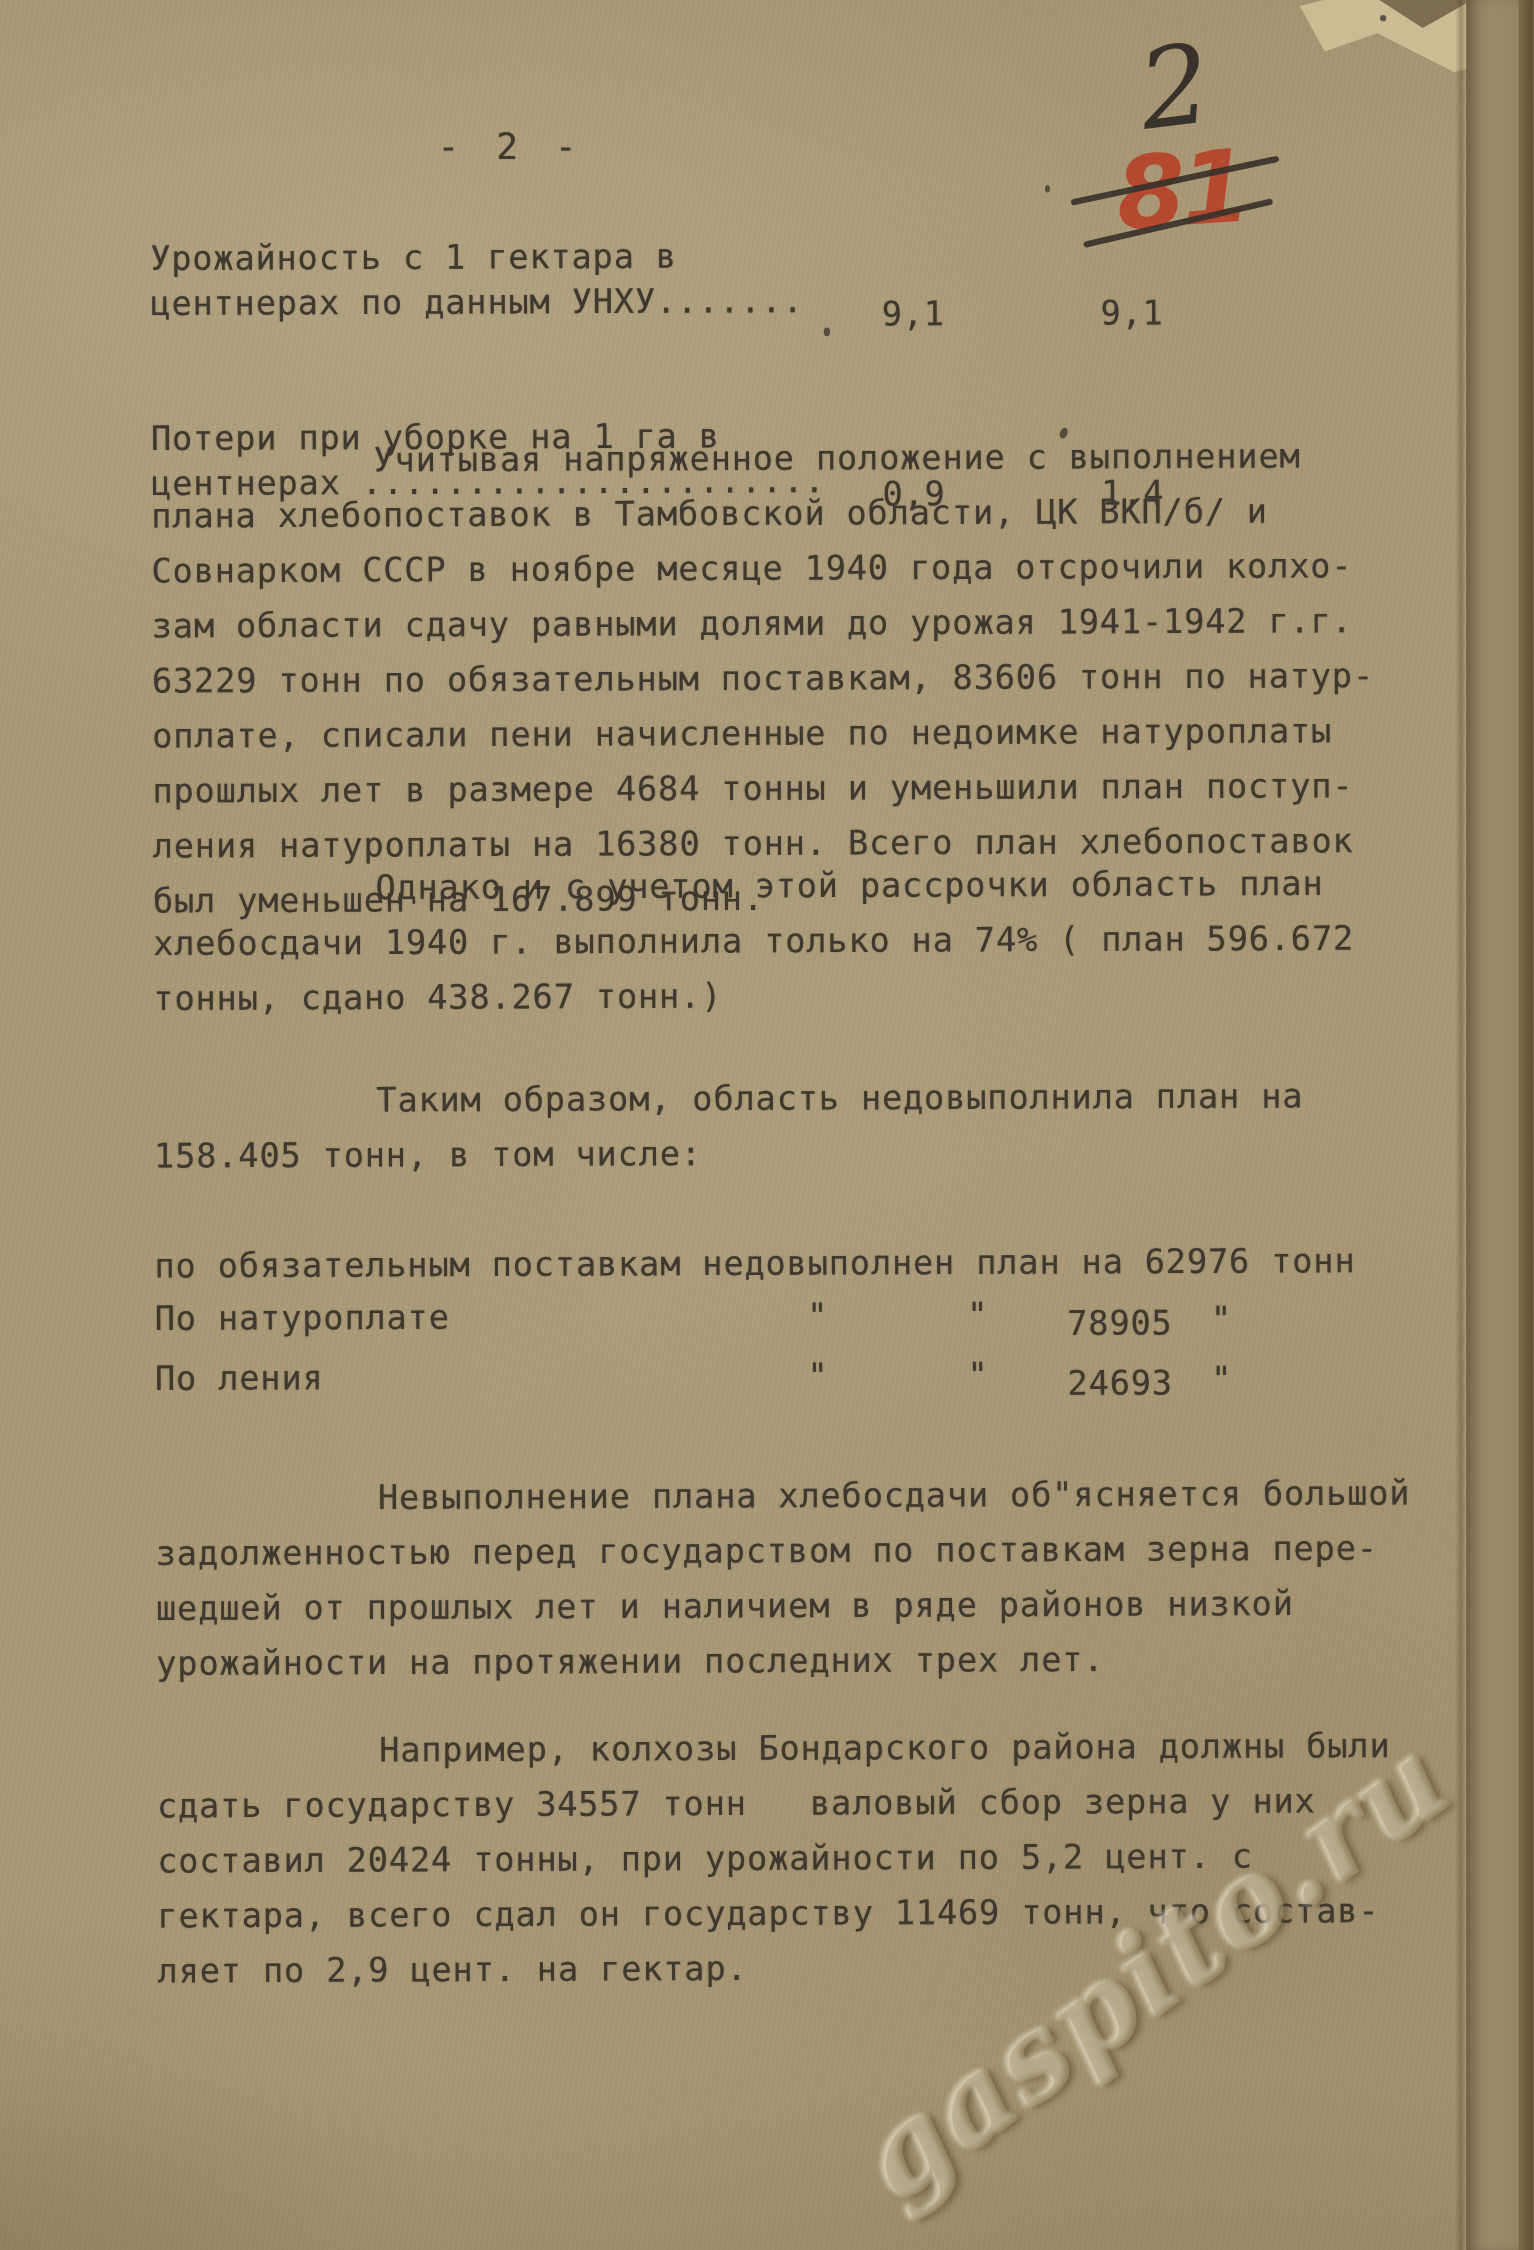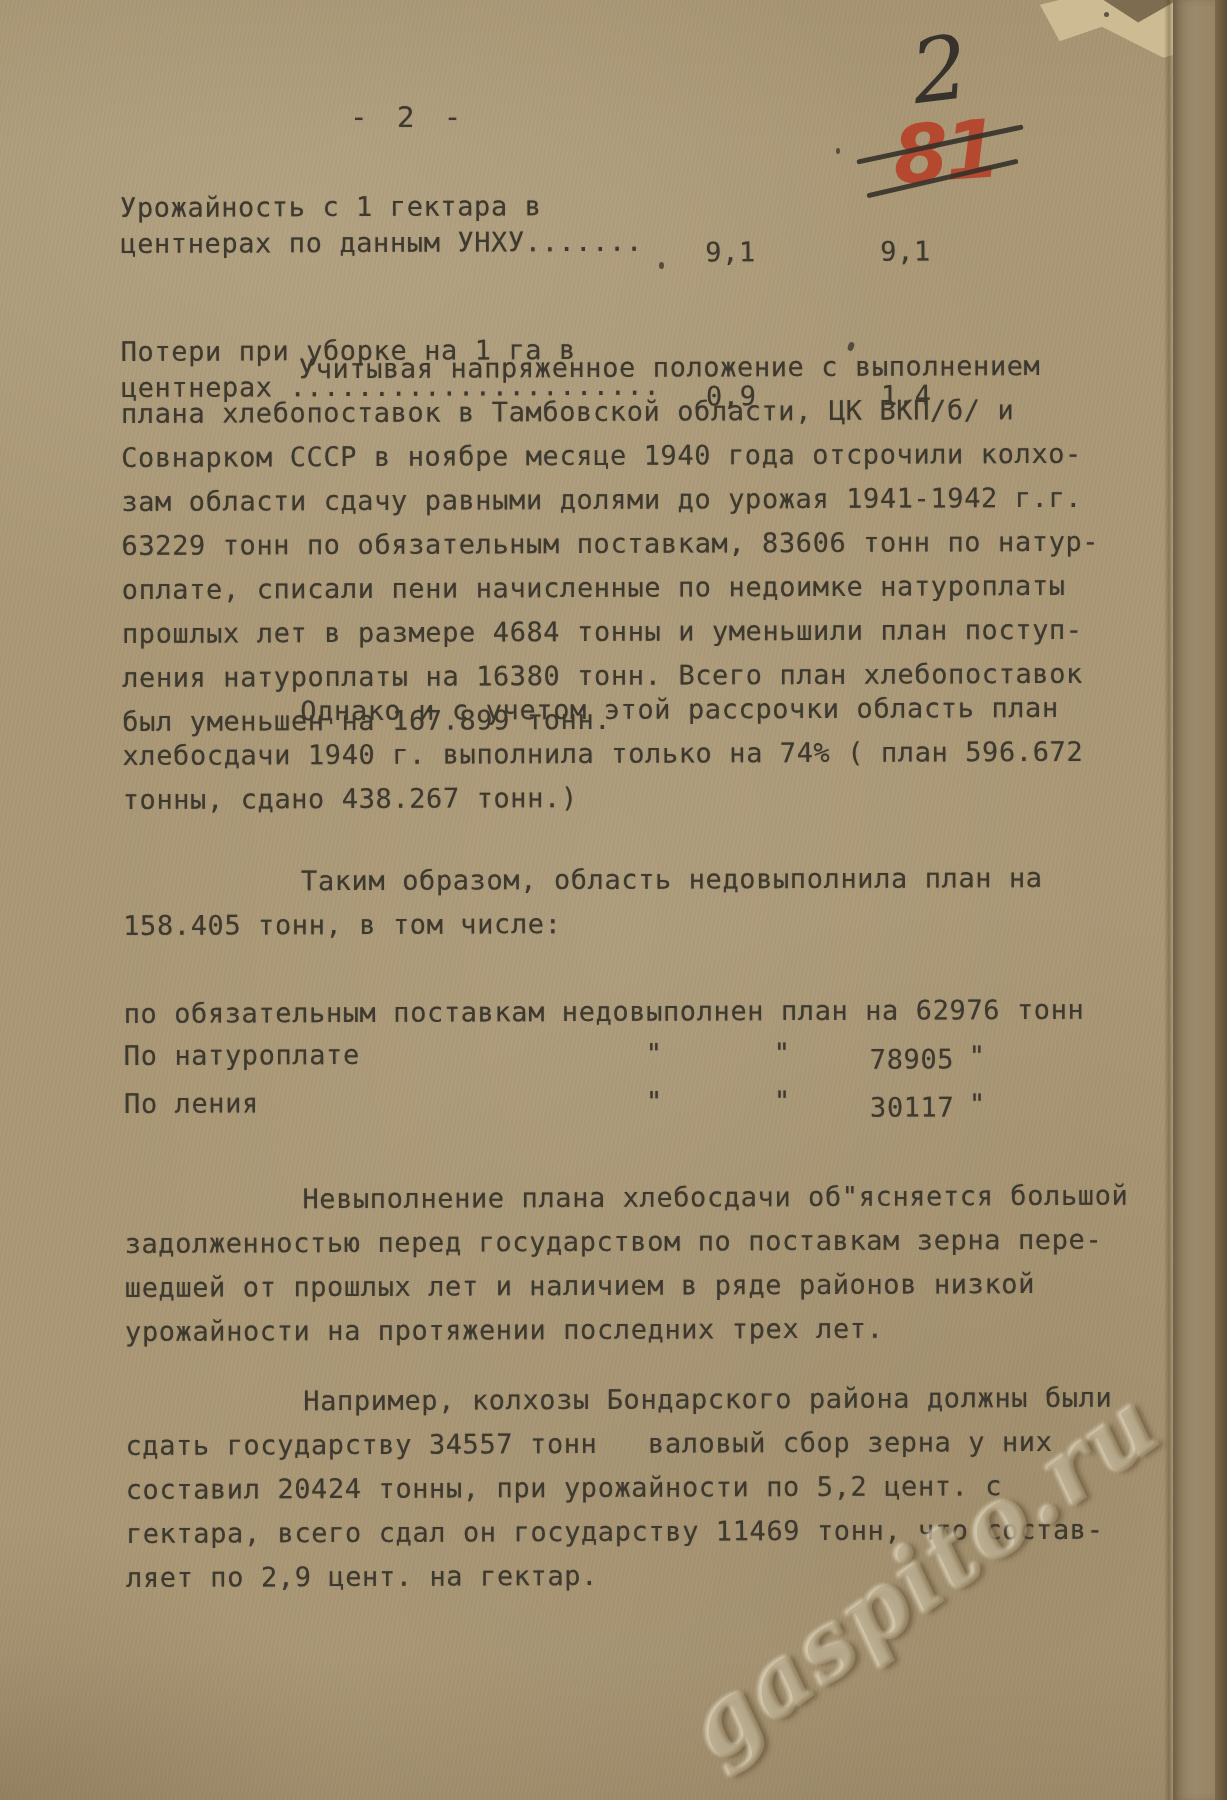--- a/index.html
+++ b/index.html
@@ -58,21 +58,21 @@
   #trow1 { top:0; } #trow2 { top:72px; }
 
   #p1 { top:158px; } #p2 { top:500px; } #p3 { top:670px; }
   #list { top:802px; } #p4 { top:988px; } #p5 { top:1190px; }
 
   .lrow { position:absolute; left:0; width:980px; height:45px; }
   .lr1 { top:48px; } .lr2 { top:96px; }
   .lrow span { position:absolute; white-space:pre; }
   .llabel { left:0; }
   .qa { left:522px; } .qb { left:650px; }
-  .lval { left:746px; top:7px; }
+  .lval { left:730px; top:7px; }
   .qc { left:845px; top:4px; }
 
   .watermark { position:absolute; left:640px; top:1500px; width:640px;
     transform:rotate(-36deg);
     font-family:"DejaVu Serif", serif; font-style:italic; font-weight:bold;
     font-size:92px; letter-spacing:3px; line-height:1.1;
     color:rgba(172,155,120,0.55);
     text-shadow:-3px -3px 4px rgba(255,250,232,0.55), 3px 3px 5px rgba(88,70,44,0.55); }
 
   .speck { position:absolute; background:#3e392f; border-radius:50%; opacity:.8; }
@@ -147,21 +147,21 @@
         <span class="llabel">По натуроплате</span>
         <span class="qa">"</span>
         <span class="qb">"</span>
         <span class="lval">78905</span>
         <span class="qc">"</span>
       </div>
       <div class="lrow lr2">
         <span class="llabel">По ления</span>
         <span class="qa">"</span>
         <span class="qb">"</span>
-        <span class="lval">30117</span>
+        <span class="lval">24693</span>
         <span class="qc">"</span>
       </div>
     </div>
 
     <div class="block" id="p4">
       <div class="line indent">Невыполнение плана хлебосдачи об"ясняется большой</div>
       <div class="line">задолженностью перед государством по поставкам зерна пере-</div>
       <div class="line">шедшей от прошлых лет и наличием в ряде районов низкой</div>
       <div class="line">урожайности на протяжении последних трех лет.</div>
     </div>

